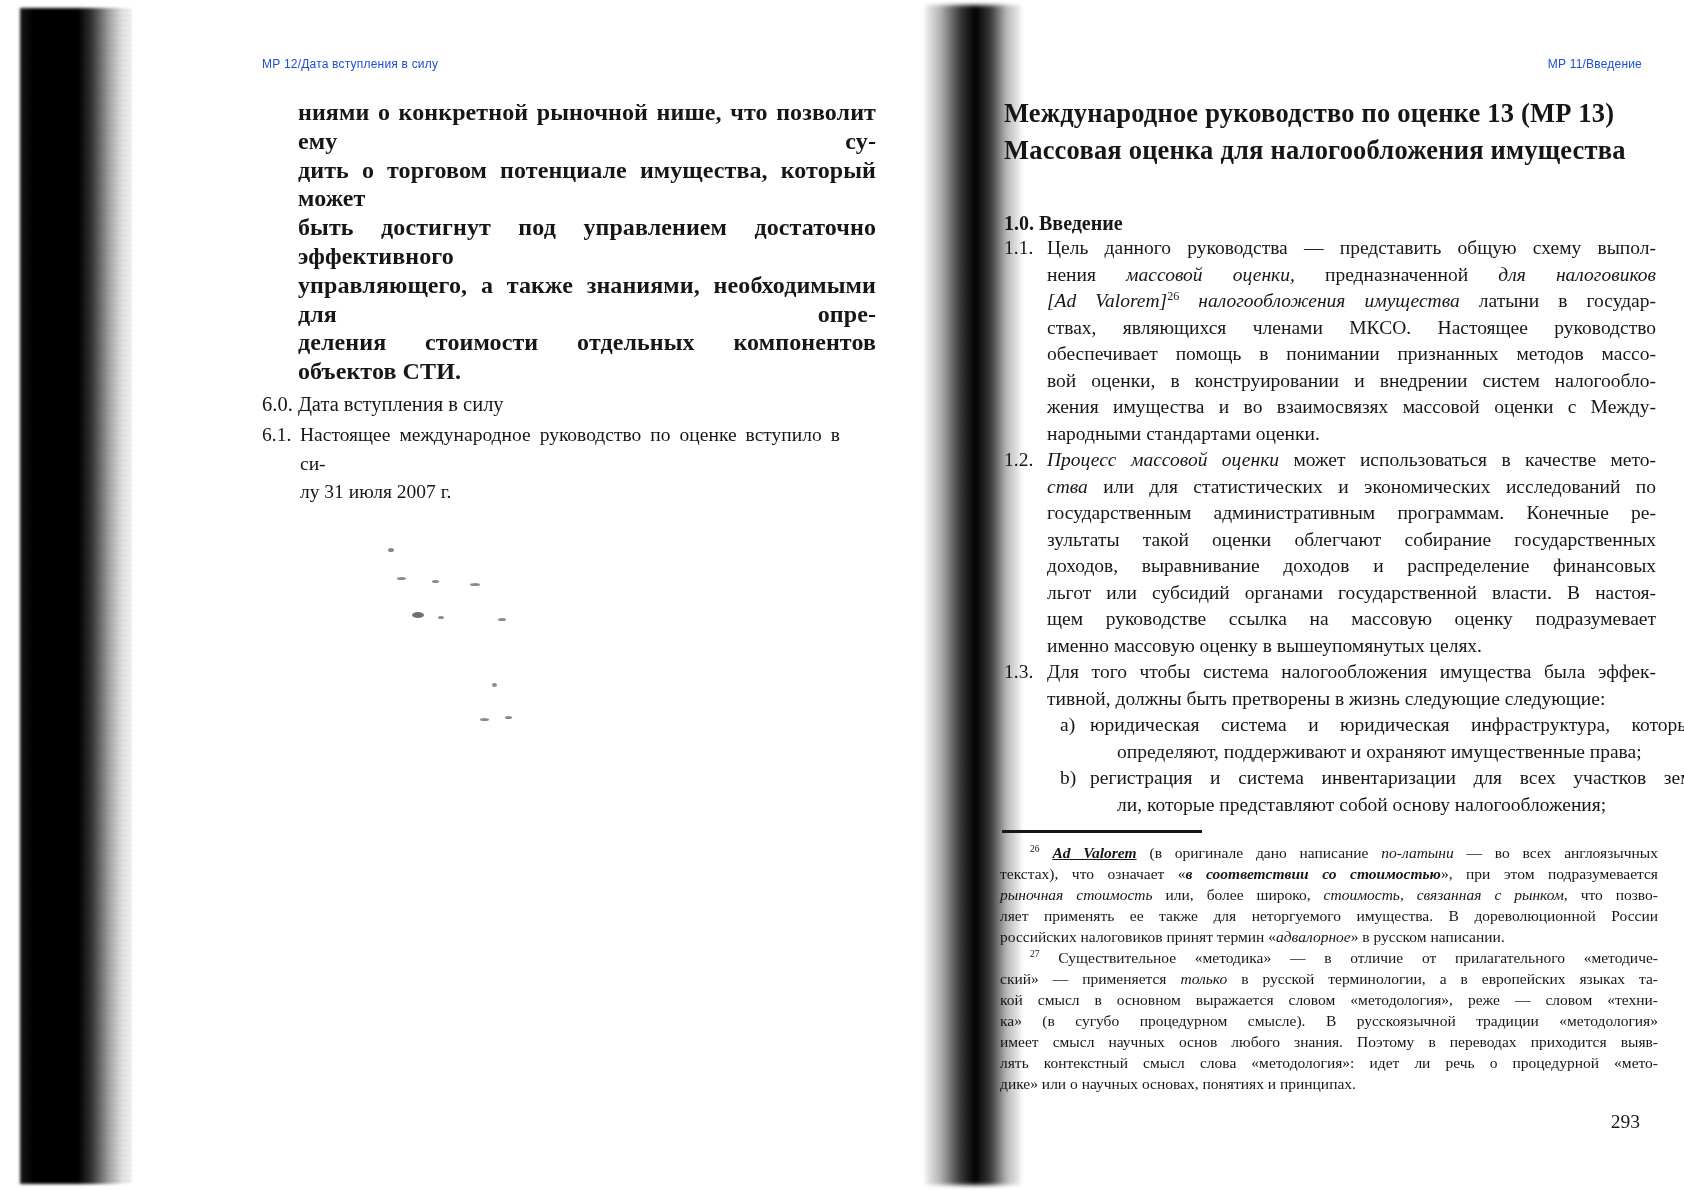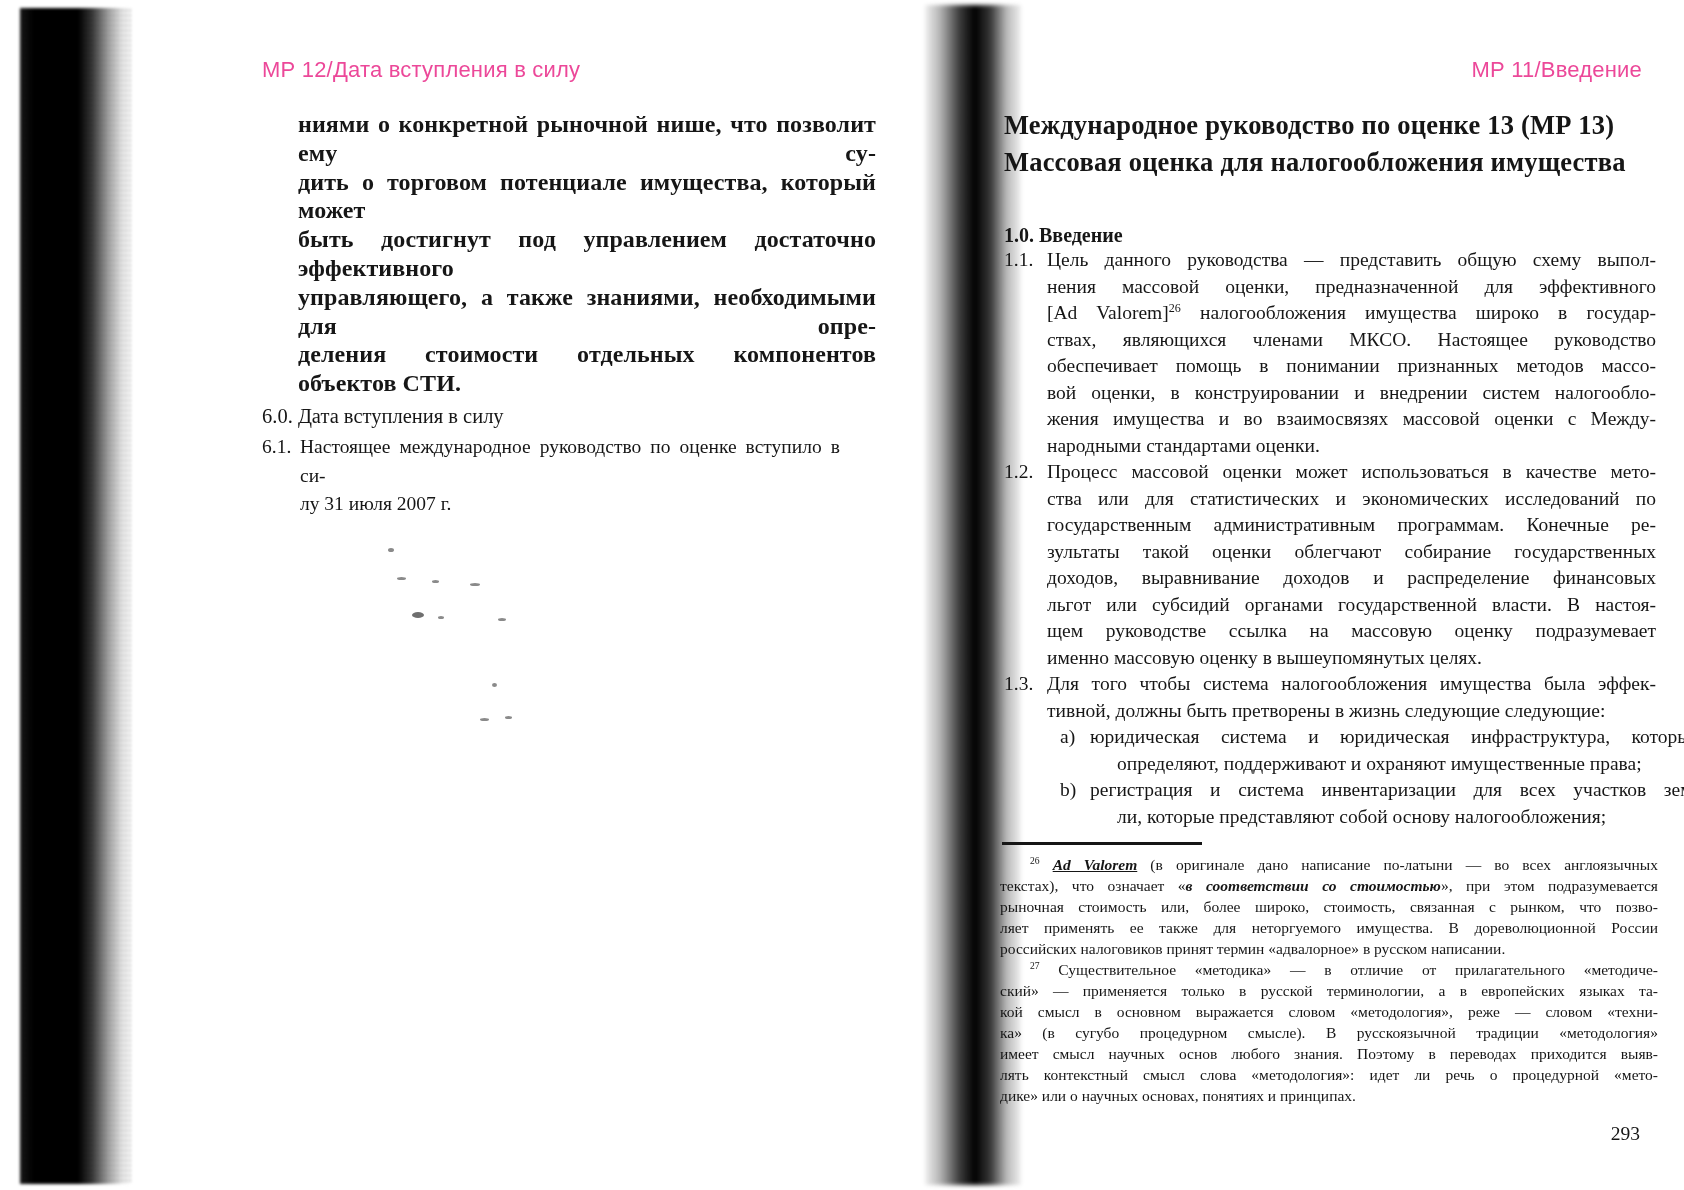--- a/index.html
+++ b/index.html
@@ -28,30 +28,30 @@
     position:absolute; inset:0; opacity:.35;
     background-image:radial-gradient(rgba(0,0,0,.55) 1px, transparent 1.3px);
     background-size:4px 5px;
   }
   .speck{ position:absolute; background:#8a8a8a; border-radius:50%; filter:blur(.6px); }
 
   
   .tl{ text-align:justify; text-align-last:justify; }
   .tl.tl-last{ text-align-last:left; }
   .run-r{}
-  .run-i{ }
+  .run-i{ font-style:italic; }
   .run-bi{ font-weight:bold; font-style:italic; }
   .run-biu{ font-weight:bold; font-style:italic; text-decoration:underline; }
   .run-sup{ vertical-align:super; font-size:.62em; line-height:0; }
   .hang{ position:relative; }
   .hang > .num{ position:absolute; left:0; top:0; }
 
   .running-head{
     font-family:"Liberation Sans","DejaVu Sans",sans-serif;
-    font-size:22px; color:#ec4899; letter-spacing:.2px;
+    font-size:12px; color:#1d4ed8; letter-spacing:.2px;
   }
 
   
   #left-page{ position:absolute; left:262px; top:57px; width:616px; }
   #lp-para{
     margin:27px 0 0 36px; width:578px;
     font-weight:bold; font-size:24px; line-height:28.8px; letter-spacing:.1px;
   }
   #lp-heading{ margin-top:7px; font-weight:normal; font-size:20.5px; }
   #lp-item{ margin-top:5px; padding-left:38px; font-size:19.5px; line-height:28.6px; width:540px; }
@@ -124,22 +124,22 @@
       <div>Международное руководство по оценке 13 (МР 13)</div>
       <div>Массовая оценка для налогообложения имущества</div>
     </div>
 
     <div id="rp-s-heading">1.0. Введение</div>
 
     <div class="body-item hang">
       <span class="num">1.1.</span>
       <div>
           <div class="tl"><span class="run-r">Цель данного руководства — представить общую схему выпол-</span></div>
-          <div class="tl"><span class="run-r">нения </span><span class="run-i">массовой оценки,</span><span class="run-r"> предназначенной </span><span class="run-i">для эффективного</span></div>
-          <div class="tl"><span class="run-i">[Ad Valorem]</span><span class="run-sup">26</span><span class="run-i"> налогообложения имущества</span><span class="run-r"> широко в государ-</span></div>
+          <div class="tl"><span class="run-r">нения </span><span class="run-i">массовой оценки,</span><span class="run-r"> предназначенной </span><span class="run-i">для налоговиков</span></div>
+          <div class="tl"><span class="run-i">[Ad Valorem]</span><span class="run-sup">26</span><span class="run-i"> налогообложения имущества</span><span class="run-r"> латыни в государ-</span></div>
           <div class="tl"><span class="run-r">ствах, являющихся членами МКСО. Настоящее руководство</span></div>
           <div class="tl"><span class="run-r">обеспечивает помощь в понимании признанных методов массо-</span></div>
           <div class="tl"><span class="run-r">вой оценки, в конструировании и внедрении систем налогообло-</span></div>
           <div class="tl"><span class="run-r">жения имущества и во взаимосвязях массовой оценки с Между-</span></div>
           <div class="tl tl-last"><span class="run-r">народными стандартами оценки.</span></div>
         </div>
     </div>
 
     <div class="body-item hang">
       <span class="num">1.2.</span>

